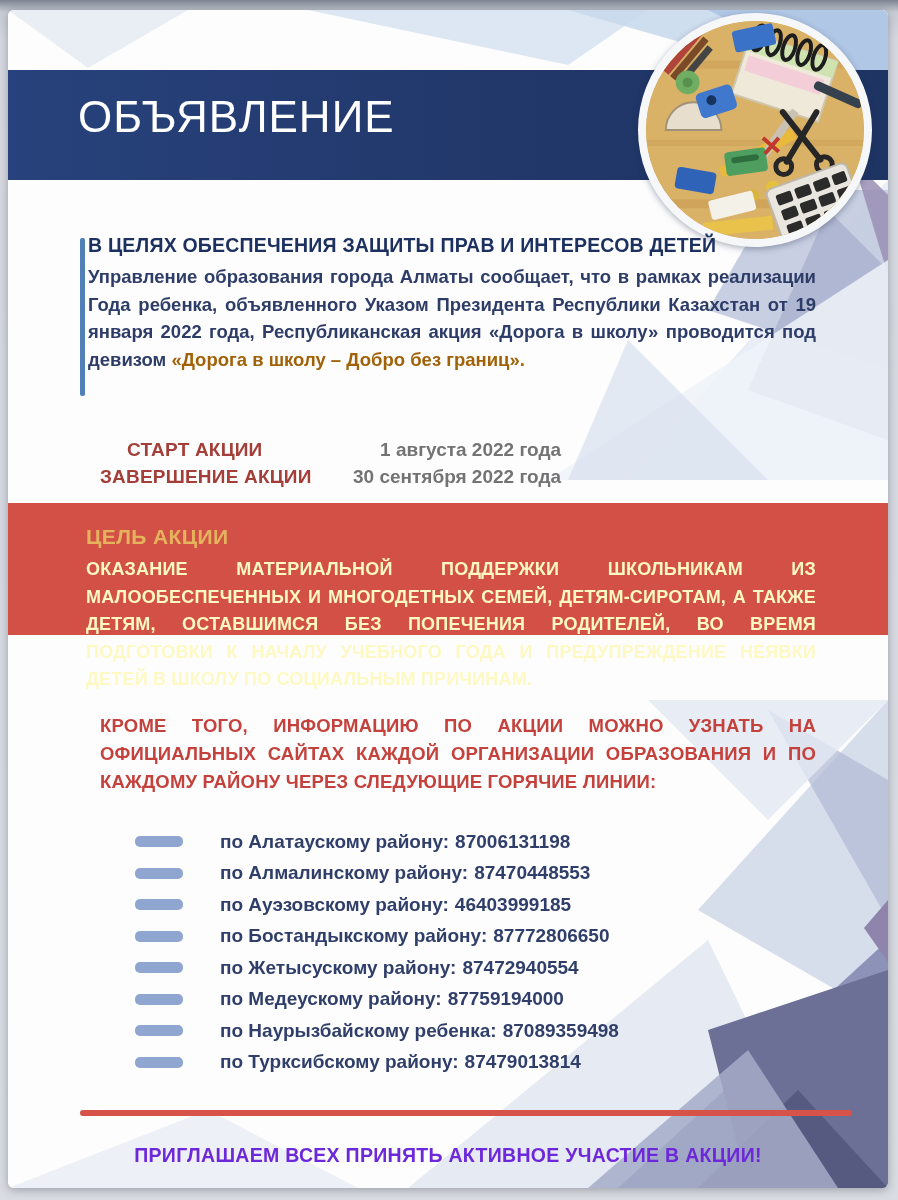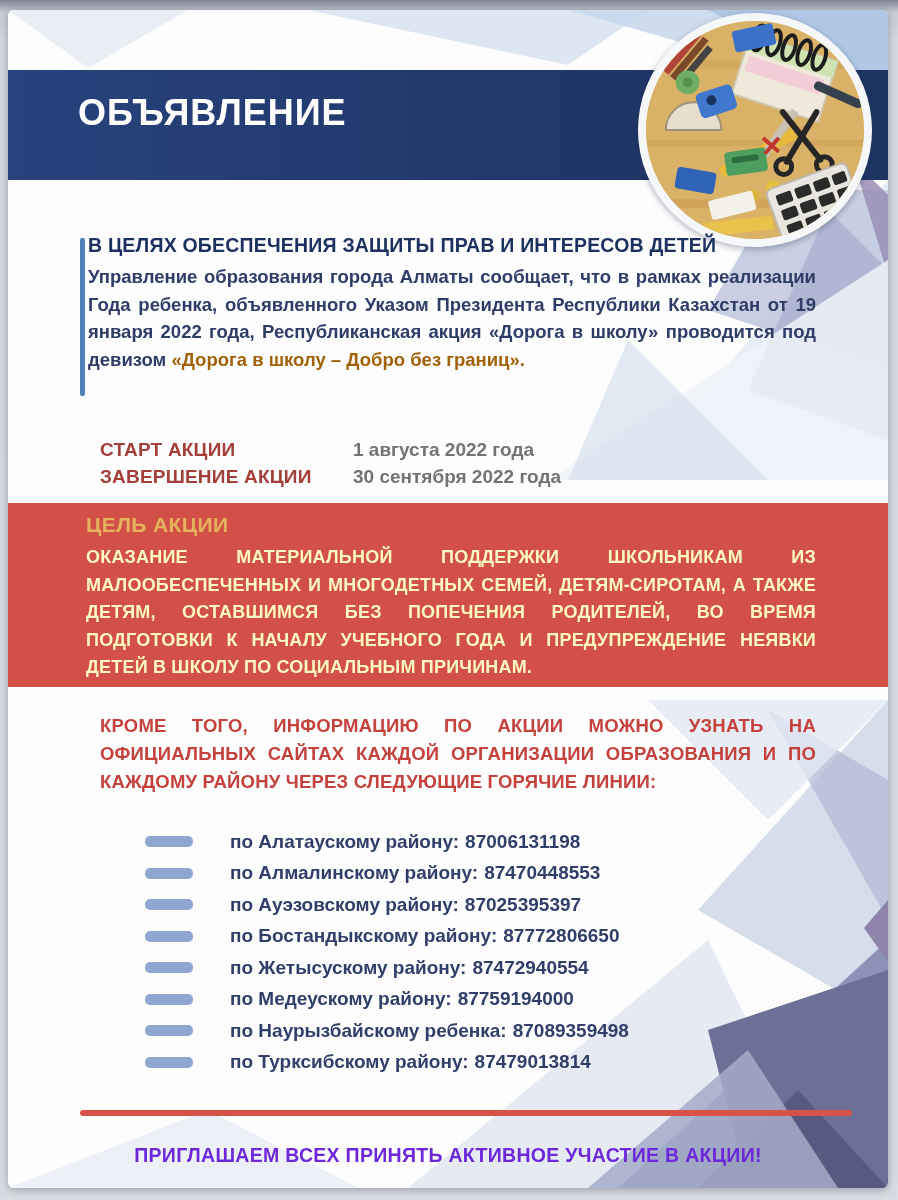--- a/index.html
+++ b/index.html
@@ -16,21 +16,21 @@
   }
   .bg{position:absolute;inset:0;width:100%;height:100%;}
 
   
   .header-band{
     position:absolute;left:0;top:60px;width:100%;height:110px;
     background:linear-gradient(90deg,#27427c 0%,#22386b 55%,#1e3463 100%);
   }
   .poster-title{
     position:absolute;left:70px;top:82px;
-    color:#ffffff;font-size:36px;font-weight:700;letter-spacing:1px;
+    color:#ffffff;font-size:44px;font-weight:400;letter-spacing:1px;
   }
   .photo-circle{
     position:absolute;left:630px;top:3px;width:234px;height:234px;
     border-radius:50%;border:8px solid #f6f7f9;box-sizing:border-box;
     overflow:hidden;box-shadow:0 2px 6px rgba(30,40,70,.35);
     background:#d8af63;
   }
   .photo-circle svg{display:block;width:100%;height:100%;}
 
   
@@ -39,46 +39,46 @@
   .intro-content{margin-left:8px;}
   .intro-heading{color:#1d3161;font-size:19.5px;font-weight:800;letter-spacing:.2px;margin:0 0 6px 0;}
   .intro-body{
     color:#2e3d68;font-size:18.5px;font-weight:600;line-height:27.5px;
     text-align:justify;margin:0;
   }
   .intro-body .bold-tail{font-weight:800;color:#a16207;}
 
   
   .dates{position:absolute;left:92px;top:426px;}
-  .date-row{display:flex;height:27px;align-items:center;}
+  .date-row{display:flex;height:27px;align-items:center;justify-content:flex-end;}
   .date-label{width:253px;color:#a33f38;font-size:19px;font-weight:800;letter-spacing:.2px;}
   .date-value{color:#737373;font-size:19px;font-weight:600;}
   .date-value .vb{font-weight:800;}
 
   
   .goal-band{
-    position:absolute;left:0;top:493px;width:100%;height:184px;
+    position:absolute;left:0;top:493px;width:100%;height:132px;
     background:#d25045;
-    box-sizing:border-box;padding:10px 72px 0 78px;
+    box-sizing:border-box;padding:22px 72px 0 78px;
   }
   .goal-heading{color:#e5b35e;font-size:21px;font-weight:800;letter-spacing:.4px;margin:0 0 7px 0;}
   .goal-body{
     color:#fef9c3;font-size:18px;font-weight:700;line-height:27.5px;
     text-align:justify;margin:0;letter-spacing:.2px;
   }
 
   
   .info-note{
     position:absolute;left:92px;top:702px;width:716px;
     color:#c4413c;font-size:18.5px;font-weight:700;line-height:28px;
     text-align:justify;letter-spacing:.2px;
   }
 
   
-  .hotlines{position:absolute;left:137px;top:816px;width:680px;}
+  .hotlines{position:absolute;left:127px;top:816px;width:680px;}
   .hotline-row{display:flex;align-items:center;height:31.5px;}
   .hotline-dash{width:48px;height:11px;border-radius:5px;background:#8ea6d0;margin-right:37px;flex:none;}
   .hotline-text{color:#303f6a;font-size:19px;font-weight:700;display:flex;gap:6px;white-space:nowrap;}
 
   
   .footer-line{
     position:absolute;left:72px;top:1100px;width:772px;height:6px;
     background:#d75349;border-radius:3px;
   }
   .footer-text{
@@ -256,21 +256,21 @@
         <span class="hotline-dash"></span>
         <span class="hotline-text">
           <span>по Алмалинскому району:</span>
           <span>87470448553</span>
         </span>
       </div>
     <div class="hotline-row">
         <span class="hotline-dash"></span>
         <span class="hotline-text">
           <span>по Ауэзовскому району:</span>
-          <span>87025395397</span>
+          <span>46403999185</span>
         </span>
       </div>
     <div class="hotline-row">
         <span class="hotline-dash"></span>
         <span class="hotline-text">
           <span>по Бостандыкскому району:</span>
           <span>87772806650</span>
         </span>
       </div>
     <div class="hotline-row">

